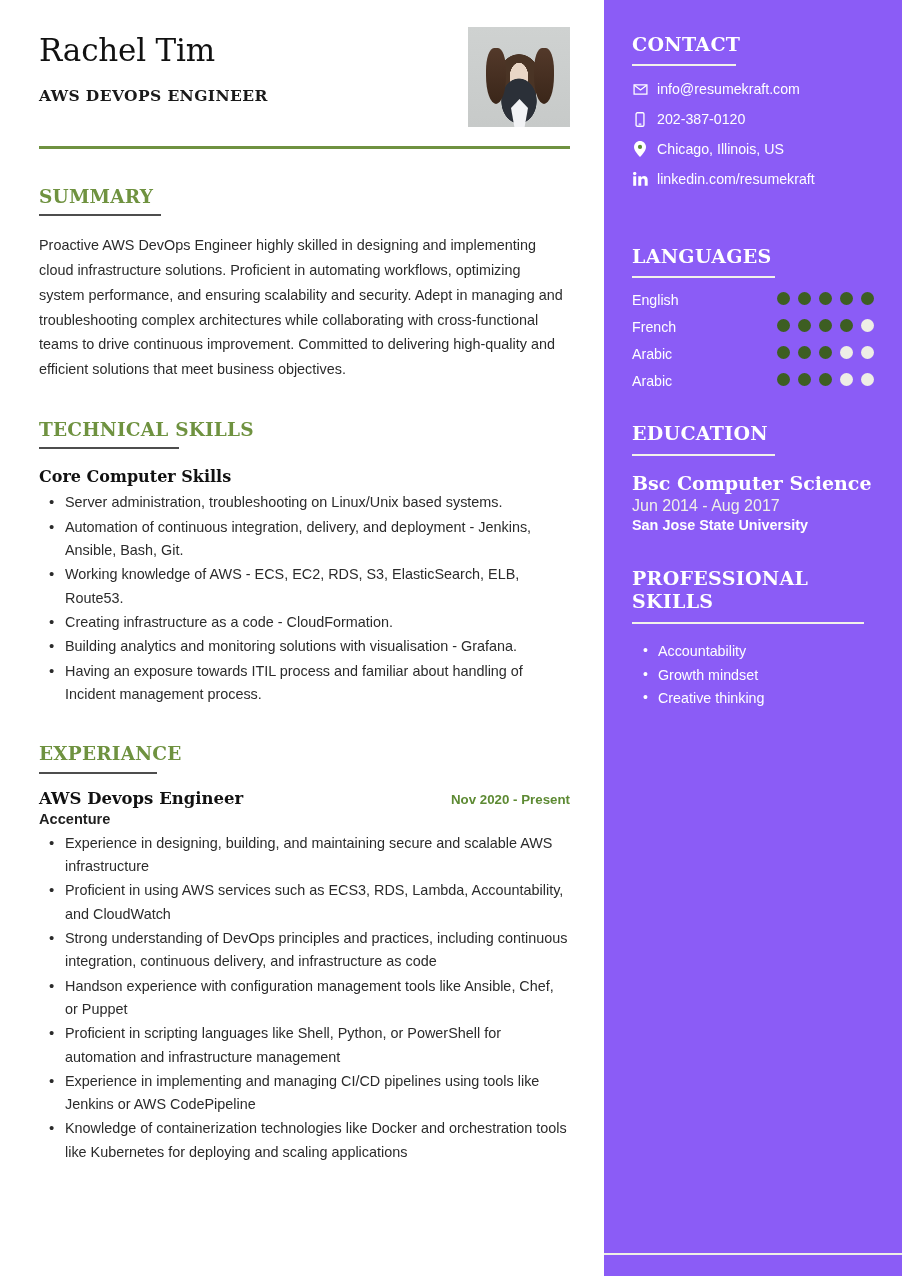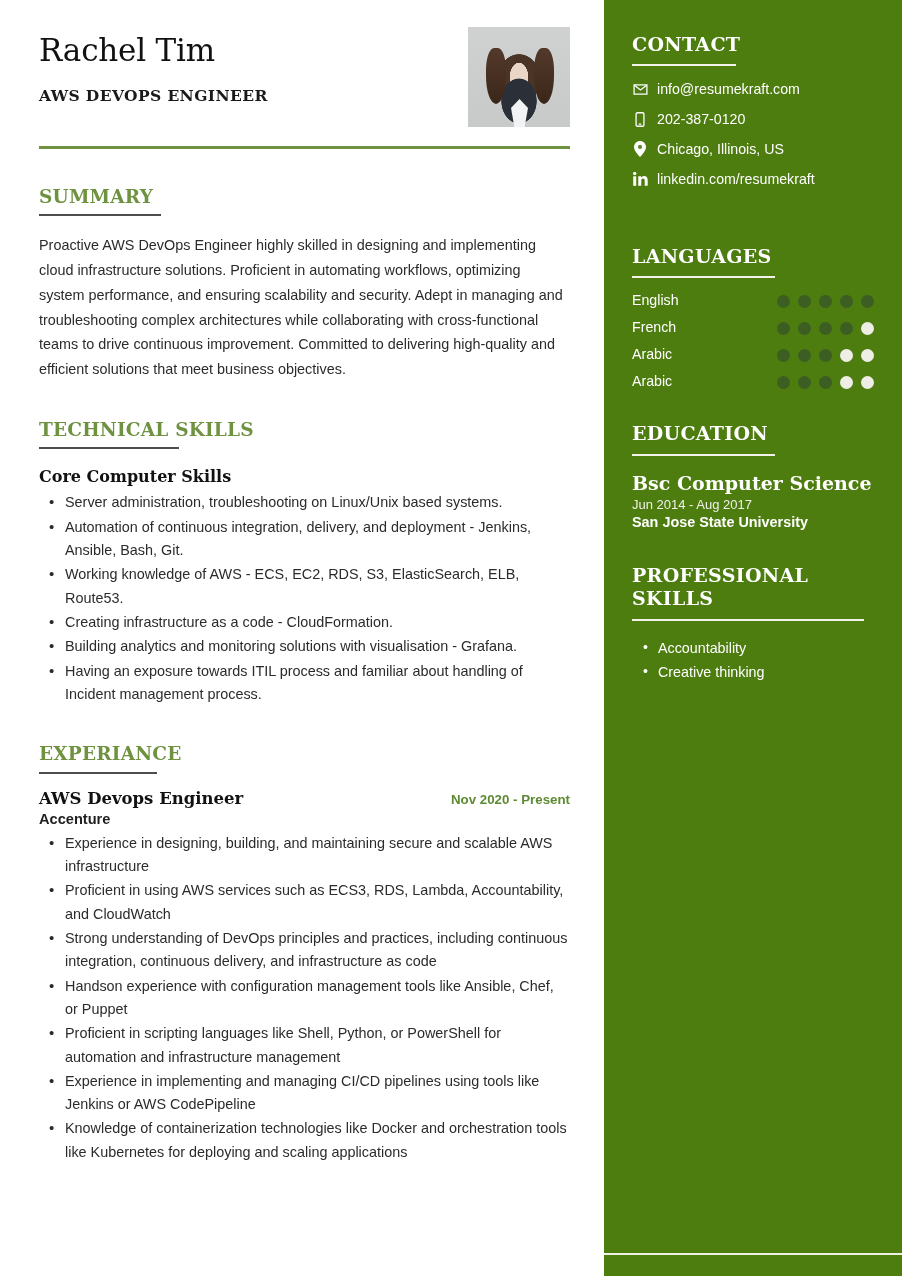--- a/index.html
+++ b/index.html
@@ -177,21 +177,21 @@
   .exp-company {
     font-size: 14.6px;
     font-weight: bold;
     color: #1f1f1f;
     margin-top: 2px;
   }
 
   
   .side-col {
     width: 298px;
-    background: #4d7c0f;
+    background: #8b5cf6;
     box-sizing: border-box;
     padding: 33px 28px 0 28px;
     color: #ffffff;
     position: relative;
   }
 
   .side-sec { margin-bottom: 4px; }
   .side-sec.first { margin-top: 0; }
 
   .side-title {
@@ -251,21 +251,21 @@
     left: -15px;
     top: -1px;
     font-size: 14px;
     color: #ffffff;
   }
 
   
   .lang-list { margin-top: 14px; }
   .lang-row {
     display: flex;
-    align-items: flex-end;
+    align-items: flex-start;
     justify-content: space-between;
     margin-bottom: 11px;
   }
   .lang-name {
     font-size: 14.2px;
     color: #ffffff;
   }
   .dots { display: flex; gap: 8px; }
   .dot {
     width: 13px;
@@ -278,21 +278,21 @@
   
   .edu-degree {
     font-family: "DejaVu Serif", serif;
     font-size: 19px;
     font-weight: bold;
     color: #ffffff;
     margin-top: 16px;
     line-height: 1.2;
   }
   .edu-dates {
-    font-size: 13px;
+    font-size: 16px;
     color: #f0f0e8;
     margin-top: 3px;
   }
   .edu-school {
     font-size: 14.4px;
     font-weight: bold;
     color: #ffffff;
     margin-top: 2px;
   }
 
@@ -486,20 +486,21 @@
         </div>
     </div>
 
     <div class="gap-lg"></div>
 
     <div class="side-sec">
       <div class="side-title">PROFESSIONAL SKILLS</div>
       <hr class="side-rule long">
       <ul class="side-bullets">
           <li>Accountability</li>
+          <li>Growth mindset</li>
           <li>Creative thinking</li>
         </ul>
     </div>
 
     <div class="side-divider" style="top:1253px;"></div>
   </div>
 
 </div>
 
 </body></html>

